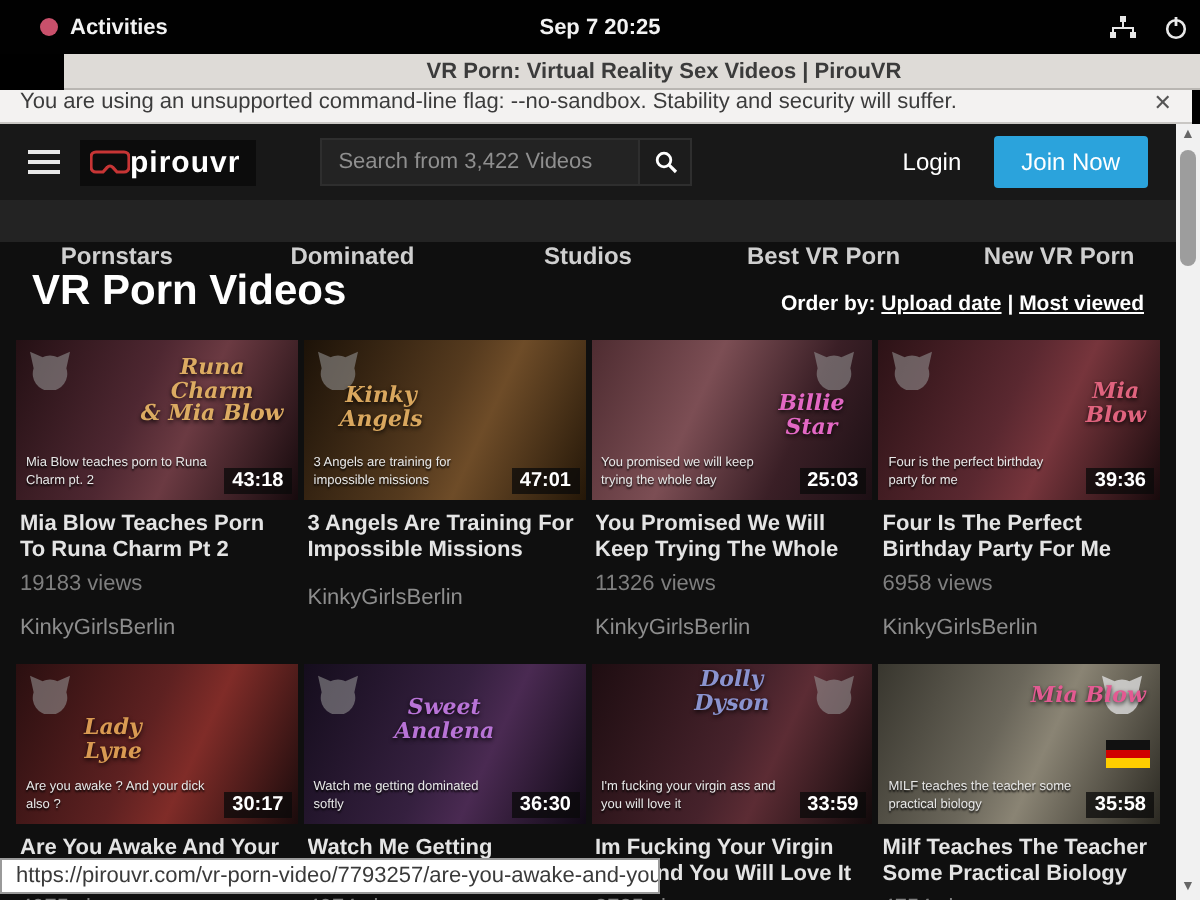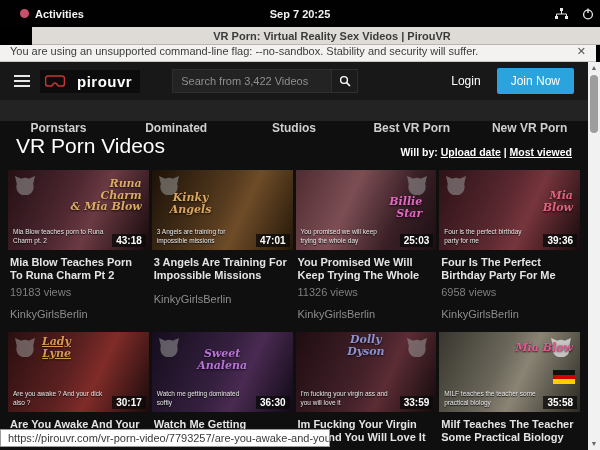--- a/index.html
+++ b/index.html
@@ -36,50 +36,50 @@
   .scrollbar { position:absolute; top:62px; right:0; width:12px; height:388px; background:#f1f1f1; }
   .sb-arrow { position:absolute; left:0; width:12px; height:12px; font-size:7px; color:#666;
               text-align:center; line-height:12px; cursor:default; }
   .sb-up { top:0; } .sb-down { bottom:0; }
   .sb-thumb { position:absolute; top:13px; left:2px; width:8px; height:58px; background:#9d9d9d; border-radius:4px; }
 
   
   .site-header { height:38px; background:#181818; display:flex; align-items:center; padding:0 14px; gap:10px; }
   .burger { width:16px; display:flex; flex-direction:column; gap:3px; cursor:pointer; }
   .burger div { height:2px; background:#e8e8e8; }
-  .logo { display:flex; align-items:center; gap:12px; background:#0c0c0c; padding:3px 8px 3px 5px; cursor:pointer; }
+  .logo { display:flex; align-items:center; gap:0; background:#0c0c0c; padding:3px 8px 3px 5px; cursor:pointer; }
   .logo-text { color:#fff; font-size:15px; font-weight:bold; letter-spacing:.5px; }
   .searchwrap { display:flex; margin-left:22px; }
   .search-input { width:160px; height:24px; background:#232323; border:1px solid #2e2e2e; color:#8f8f8f;
                   font-size:11px; padding:0 8px; outline:none; font-family:"Liberation Sans",sans-serif; }
   .search-input::placeholder { color:#8f8f8f; }
   .search-btn { width:26px; height:24px; background:#1c1c1c; border:1px solid #2e2e2e; border-left:none;
                 display:flex; align-items:center; justify-content:center; cursor:pointer; }
   .login { margin-left:auto; color:#fff; font-size:12px; cursor:pointer; padding:0 6px; }
   .join-btn { background:#2ba3dc; color:#fff; font-size:12px; padding:6px 14px; border-radius:2px; cursor:pointer; }
 
   
   .nav { height:21px; background:#232323; display:flex; }
   .nav-item { flex:1; display:flex; align-items:center; justify-content:center; color:#cfcfcf;
               font-size:12px; font-weight:bold; border-right:1px solid #141414; cursor:pointer;margin-top:28px; }
   .nav-item:last-child { border-right:none; }
 
   
   .page-head { display:flex; align-items:flex-end; justify-content:space-between; padding:13px 16px 12px 16px; }
-  .page-title { color:#ffffff; font-size:21px; font-weight:normal; }
+  .page-title { color:#ffffff; font-size:21px; font-weight:bold; }
   .orderby { font-size:10.5px; color:#fff; font-weight:bold; }
   .orderby a { color:#fff; text-decoration:underline; cursor:pointer; }
 
   
   .grid { display:grid; grid-template-columns:repeat(4,1fr); column-gap:3px; row-gap:0; padding:0 8px 0 8px; }
   .card { width:100%; }
   .thumb { position:relative; height:80px; overflow:hidden; cursor:pointer; }
   .dur { position:absolute; right:3px; bottom:3px; background:rgba(10,10,10,.75); color:#fff;
          font-size:10px; font-weight:bold; padding:1px 4px; }
-  .ovl { position:absolute; top:5px; right:7px; text-align:right; font-family:"DejaVu Serif",serif;
+  .ovl { position:absolute; top:5px; right:7px; text-align:center; font-family:"DejaVu Serif",serif;
          font-style:italic; font-weight:bold; font-size:11px; line-height:1.05; white-space:pre-line;
          text-shadow:0 1px 2px rgba(0,0,0,.8); }
   .cap { position:absolute; left:5px; bottom:5px; right:44px; color:#e8e8e8; font-size:6.5px; line-height:1.3;
          text-shadow:0 1px 1px #000; }
   .cat { position:absolute; top:5px; left:6px; width:22px; height:20px; fill:#999; opacity:.55; }
   .vtitle { color:#e4e4e4; font-size:11px; font-weight:bold; line-height:1.2; margin:6px 2px 0 2px;
             height:27px; overflow:hidden; cursor:pointer; }
   .views { color:#7f7f7f; font-size:11px; margin:3px 2px 0 2px; }
   .studio { display:block; color:#8d8d8d; font-size:11px; margin:10px 2px 12px 2px; cursor:pointer; }
 
@@ -90,21 +90,21 @@
   .v4 .thumb { background:linear-gradient(115deg,#2c1216 0%,#5a2830 45%,#77353c 62%,#170a0c 100%); }
   .v5 .thumb { background:linear-gradient(115deg,#2a0f10 0%,#5e2121 45%,#802c28 62%,#1a0b0c 100%); }
   .v6 .thumb { background:linear-gradient(115deg,#150d1d 0%,#35203f 48%,#4a2a52 64%,#100915 100%); }
   .v7 .thumb { background:linear-gradient(115deg,#1e0d11 0%,#46222b 50%,#5c2c34 64%,#120a0b 100%); }
   .v8 .thumb { background:linear-gradient(115deg,#38362e 0%,#6a665a 42%,#8a8474 58%,#2b2922 100%); }
 
   .v1 .ovl { color:#dcab62; top:8px; }
   .v2 .ovl { color:#d9a75e; top:22px; left:18px; right:auto; text-align:center; }
   .v3 .ovl { color:#e368c4; top:26px; right:14px; }
   .v4 .ovl { color:#e0637e; top:20px; }
-  .v5 .ovl { color:#d99a52; top:4px; left:34px; right:auto; text-align:right;text-decoration:underline; }
+  .v5 .ovl { color:#d99a52; top:26px; left:34px; right:auto; text-align:right; }
   .v6 .ovl { color:#b873d6; top:16px; left:0; right:0; text-align:center; }
   .v7 .ovl { color:#8a93cf; top:2px; left:0; right:0; text-align:center; }
   .v8 .ovl { color:#e35a92; top:10px; }
 
   .v3 .cat, .v7 .cat, .v8 .cat { left:auto; right:8px; }
   .v8 .cat { fill:#ddd; opacity:.8; }
 
   .flag { position:absolute; right:5px; top:38px; width:22px; height:14px; display:flex; flex-direction:column; }
   .flag div { flex:1; }
   .flag .f1{background:#111;} .flag .f2{background:#d00000;} .flag .f3{background:#ffce00;}
@@ -178,21 +178,21 @@
     <div class="nav-item">Pornstars</div>
     <div class="nav-item">Dominated</div>
     <div class="nav-item">Studios</div>
     <div class="nav-item">Best VR Porn</div>
     <div class="nav-item">New VR Porn</div>
   </div>
 
   <div class="page-head">
     <h1 class="page-title">VR Porn Videos</h1>
     <div class="orderby">
-      <span>Will by:</span>
+      <span>Order by:</span>
       <a>Upload date</a>
       <span>|</span>
       <a>Most viewed</a>
     </div>
   </div>
 
   <div class="grid">
 
     <article class="card v1">
       <div class="thumb">

